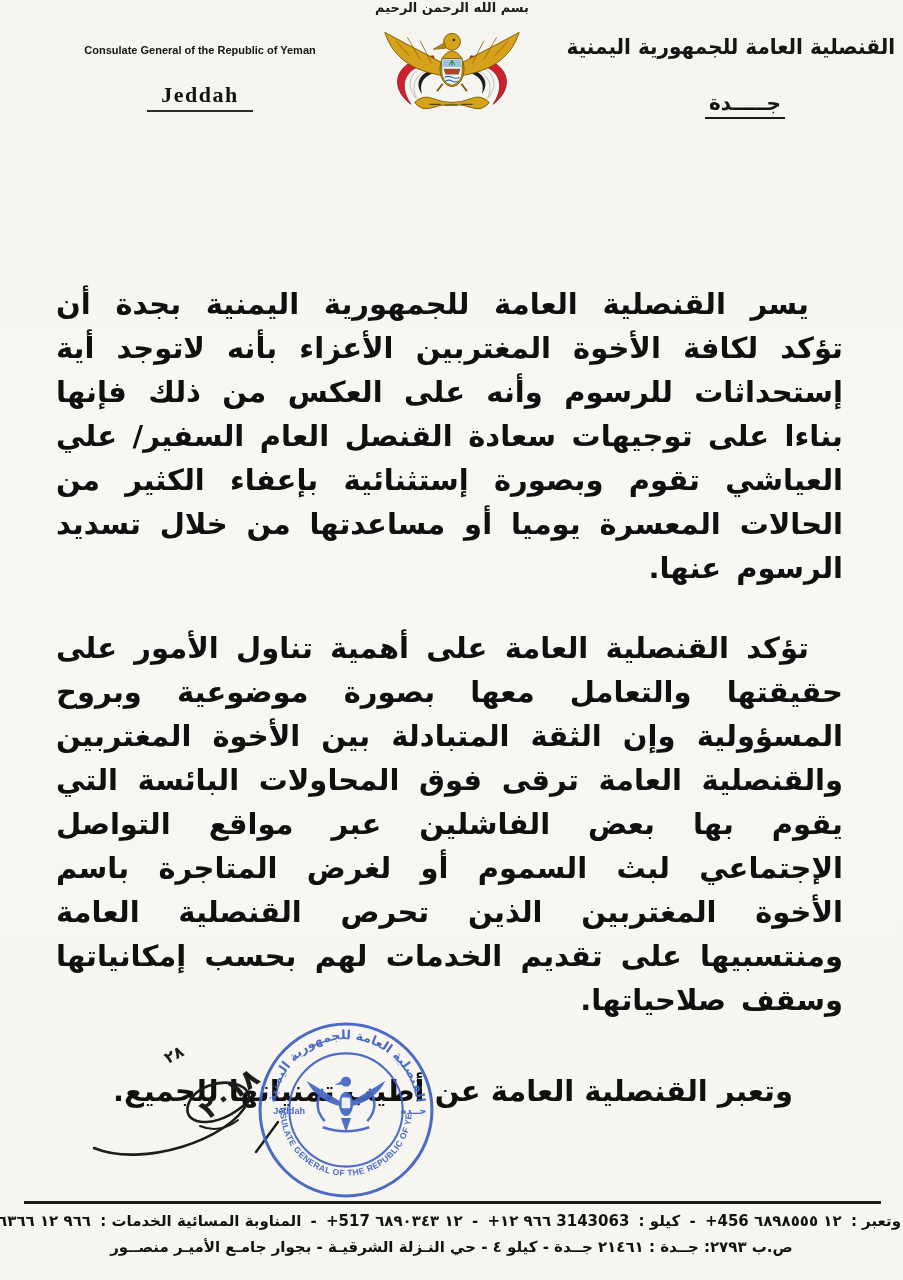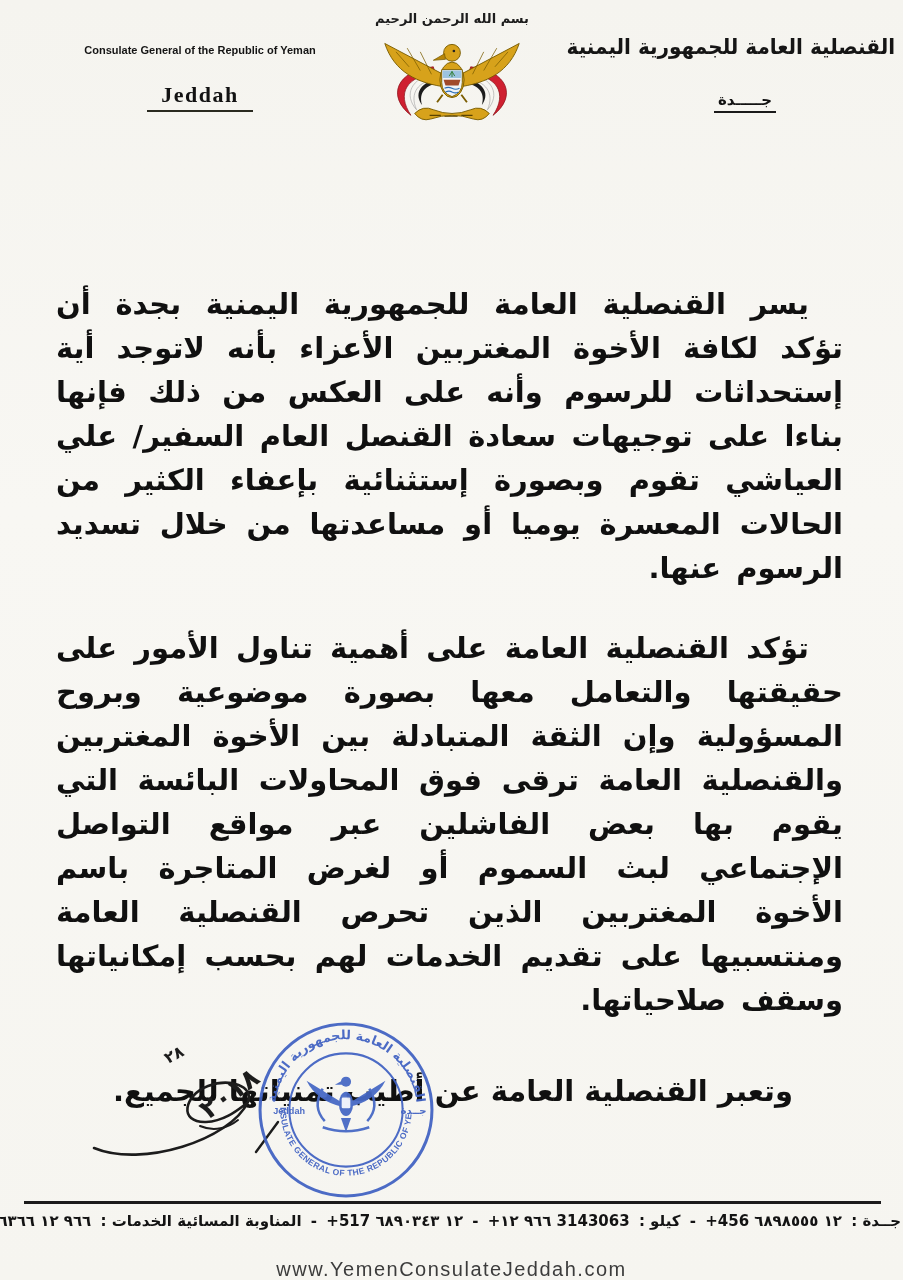--- a/index.html
+++ b/index.html
@@ -9,26 +9,26 @@
     background:linear-gradient(180deg,#f5f4ef 0%,#f8f7f3 40%,#f6f5f0 100%);
     overflow:hidden;color:#121212;
   }
   
   .hdr-left{position:absolute;left:38px;top:44px;width:324px;text-align:center;}
   .en-title{font-family:"Liberation Sans",sans-serif;font-weight:bold;font-size:11px;
     white-space:nowrap;color:#141414;}
   .en-city{font-family:"Liberation Serif",serif;font-weight:700;font-size:22px;
     letter-spacing:1.5px;margin-top:7px;display:inline-block;
     border-bottom:2px solid #2a2a20;padding:0 14px 2px;}
-  .hdr-center{position:absolute;left:352px;top:11px;width:200px;text-align:center;}
+  .hdr-center{position:absolute;left:352px;top:0;width:200px;text-align:center;}
   .bismillah{font-size:13px;font-weight:600;color:#1d1d1d;white-space:nowrap;}
   .hdr-right{position:absolute;right:8px;top:34px;width:300px;text-align:center;direction:rtl;}
   .ar-title{font-size:20px;font-weight:700;white-space:nowrap;color:#151515;
     transform:scaleY(1.08);}
-  .ar-city{display:inline-block;font-size:15px;font-weight:700;margin-top:14px;
+  .ar-city{display:inline-block;font-size:20px;font-weight:700;margin-top:14px;
     border-bottom:2px solid #1a1a1a;padding:0 4px 2px;}
   
   .doc-title-wrap{position:absolute;top:188px;left:0;width:100%;text-align:center;direction:rtl;}
   .doc-title{display:inline-block;font-size:38px;font-weight:800;color:#ab1e2b;
     border-bottom:3px solid #a01a28;padding:0 10px 10px;}
   
   .body-main{position:absolute;top:282px;left:56px;right:60px;direction:rtl;}
   .body-par{margin:0 0 36px 0;font-size:29px;line-height:44px;font-weight:700;
     text-align:justify;text-indent:34px;word-spacing:5px;color:#101010;}
   .closing{margin:52px 0 0 0;font-size:29px;font-weight:700;text-align:right;
@@ -146,28 +146,28 @@
       <path d="M84,97 L89,111 L94,97 Z"></path>
       <path d="M66,68 Q55,86 68,100" stroke="#4668c5" stroke-width="2.5" fill="none"></path>
       <path d="M112,68 Q123,86 110,100" stroke="#4668c5" stroke-width="2.5" fill="none"></path>
       <path d="M66,106 Q89,114 112,106" stroke="#4668c5" stroke-width="2.5" fill="none"></path>
     </g>
   </svg>
 
   <div class="footer-rule"></div>
 
   <div class="contact1">
-    <span>جــدة :</span>
+    <span>وتعبر :</span>
     <span class="num" dir="ltr">+456 ١٢ ٦٨٩٨٥٥٥</span>
     <span>-</span>
     <span>كيلو :</span>
     <span class="num" dir="ltr">+٩٦٦ ١٢ 3143063</span>
     <span>-</span>
     <span class="num" dir="ltr">+517 ١٢ ٦٨٩٠٣٤٣</span>
     <span>-</span>
     <span>المناوبة المسائية الخدمات :</span>
     <span class="num" dir="ltr">+٩٦٦ ١٢ ٦٨٩٦٣٦٦</span>
   </div>
 
+  <div class="contact2">ص.ب ٢٧٩٣: جــدة : ٢١٤٦١ جــدة - كيلو ٤ - حي النـزلة الشرقيـة - بجوار جامـع الأميـر منصــور</div>
 
-  <div class="website">www.YemenConsulateJeddah.com</div>
 
 </div>
 
 </body></html>

